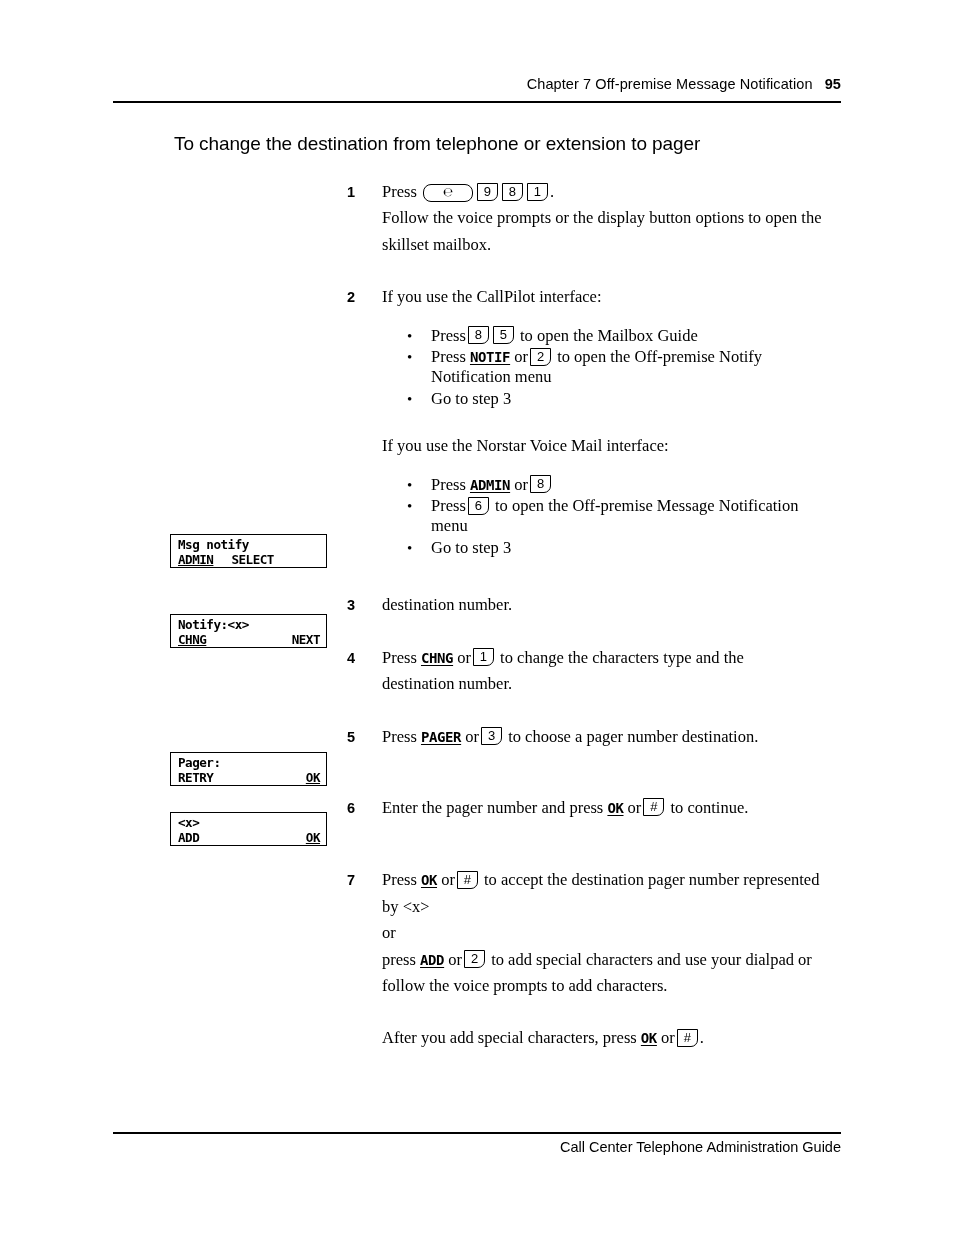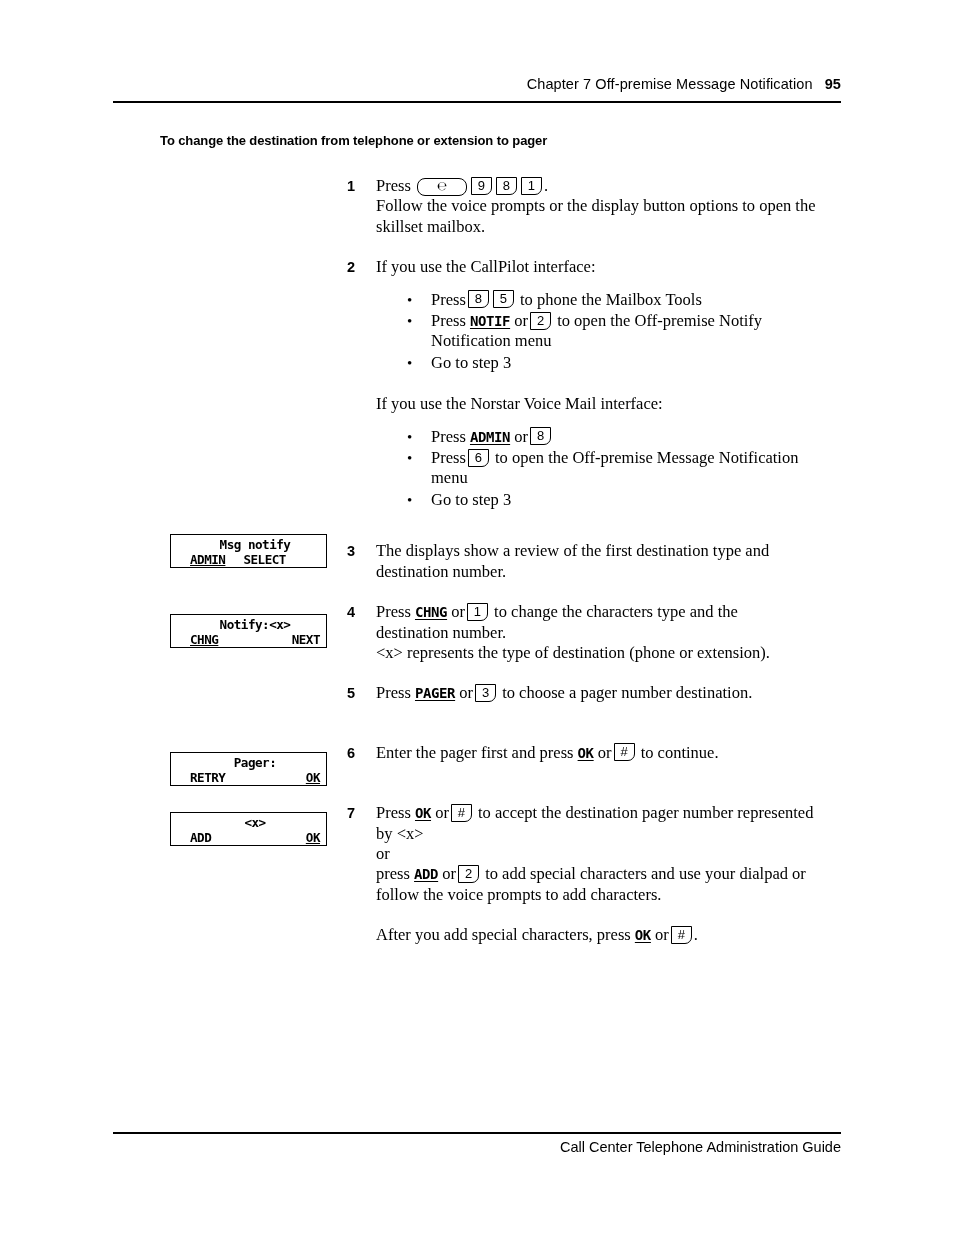--- a/index.html
+++ b/index.html
@@ -57,26 +57,26 @@
     width: 728px;
     text-align: right;
     font-family: "Liberation Sans", "DejaVu Sans", sans-serif;
     font-size: 14.5px;
     white-space: nowrap;
   }
 
   
   .section-title {
     position: absolute;
-    left: 160px;
+    left: 174px;
     top: 133px;
     width: 700px;
     font-family: "Liberation Sans", "DejaVu Sans", sans-serif;
-    font-weight: bold;
-    font-size: 13px;
+    font-weight: normal;
+    font-size: 19px;
     letter-spacing: -0.1px;
     white-space: nowrap;
   }
 
   
   .body-col {
     position: absolute;
     left: 347px;
     top: 176px;
     width: 500px;
@@ -89,21 +89,21 @@
   }
   .step > .num {
     position: absolute;
     left: 0;
     top: 0;
     font-family: "Liberation Sans", "DejaVu Sans", sans-serif;
     font-weight: bold;
     font-size: 14.5px;
     line-height: 20.4px;
   }
-  .para { margin: 0; }
+  .para { margin: 6px; }
   .gap-s { height: 12px; }
   .gap-m { height: 20px; }
   .gap-l { height: 30px; }
 
   ul.bullets {
     list-style: none;
     margin: 0;
     padding: 0;
   }
   ul.bullets > li {
@@ -163,23 +163,22 @@
     left: 170px;
     width: 157px;
     height: 34px;
     border: 1.6px solid #000;
     background: #ffffff;
     box-sizing: border-box;
     font-family: "DejaVu Sans Mono", "Liberation Mono", monospace;
     font-size: 12.6px;
     font-weight: bold;
     letter-spacing: -0.5px;
-    padding: 2px 6px 0 19px;
+    padding: 2px 6px 0 7px;
     overflow: hidden;
-    text-align: center;
   }
   .disp .l1 {
     line-height: 15px;
     white-space: nowrap;
   }
   .disp .l2 {
     line-height: 15px;
     display: flex;
     white-space: nowrap;
   }
@@ -248,21 +247,21 @@
 
     <div class="gap-m"></div>
 
     <div class="step">
       <span class="num">2</span>
       <p class="para">If you use the CallPilot interface:</p>
       <div class="gap-s"></div>
       <ul class="bullets">
         <li>
           <span>Press</span><span class="key">8</span><span class="key">5</span>
-          <span>to phone the Mailbox Tools</span>
+          <span>to open the Mailbox Guide</span>
         </li>
         <li>
           <span>Press</span>
           <span class="sk">NOTIF</span>
           <span>or</span><span class="key">2</span>
           <span>to open the Off-premise Notify</span><br>
           <span>Notification menu</span>
         </li>
         <li>Go to step 3</li>
       </ul>
@@ -281,57 +280,55 @@
           <span>menu</span>
         </li>
         <li>Go to step 3</li>
       </ul>
     </div>
 
     <div class="gap-l"></div>
 
     <div class="step">
       <span class="num">3</span>
-      <p class="para">The displays show a review of the first destination type and</p>
       <p class="para">destination number.</p>
     </div>
 
     <div class="gap-m"></div>
 
     <div class="step">
       <span class="num">4</span>
       <p class="para">
         <span>Press</span>
         <span class="sk">CHNG</span>
         <span>or</span><span class="key">1</span>
         <span>to change the characters type and the</span>
       </p>
       <p class="para">destination number.</p>
-      <p class="para">&lt;x&gt; represents the type of destination (phone or extension).</p>
     </div>
 
     <div class="gap-m"></div>
 
     <div class="step">
       <span class="num">5</span>
       <p class="para">
         <span>Press</span>
         <span class="sk">PAGER</span>
         <span>or</span><span class="key">3</span>
         <span>to choose a pager number destination.</span>
       </p>
     </div>
 
     <div class="gap-l"></div>
     <div style="height:9px"></div>
 
     <div class="step">
       <span class="num">6</span>
       <p class="para">
-        <span>Enter the pager first and press</span>
+        <span>Enter the pager number and press</span>
         <span class="sk">OK</span>
         <span>or</span><span class="key">#</span>
         <span>to continue.</span>
       </p>
     </div>
 
     <div class="gap-l"></div>
     <div style="height:10px"></div>
 
     <div class="step">

